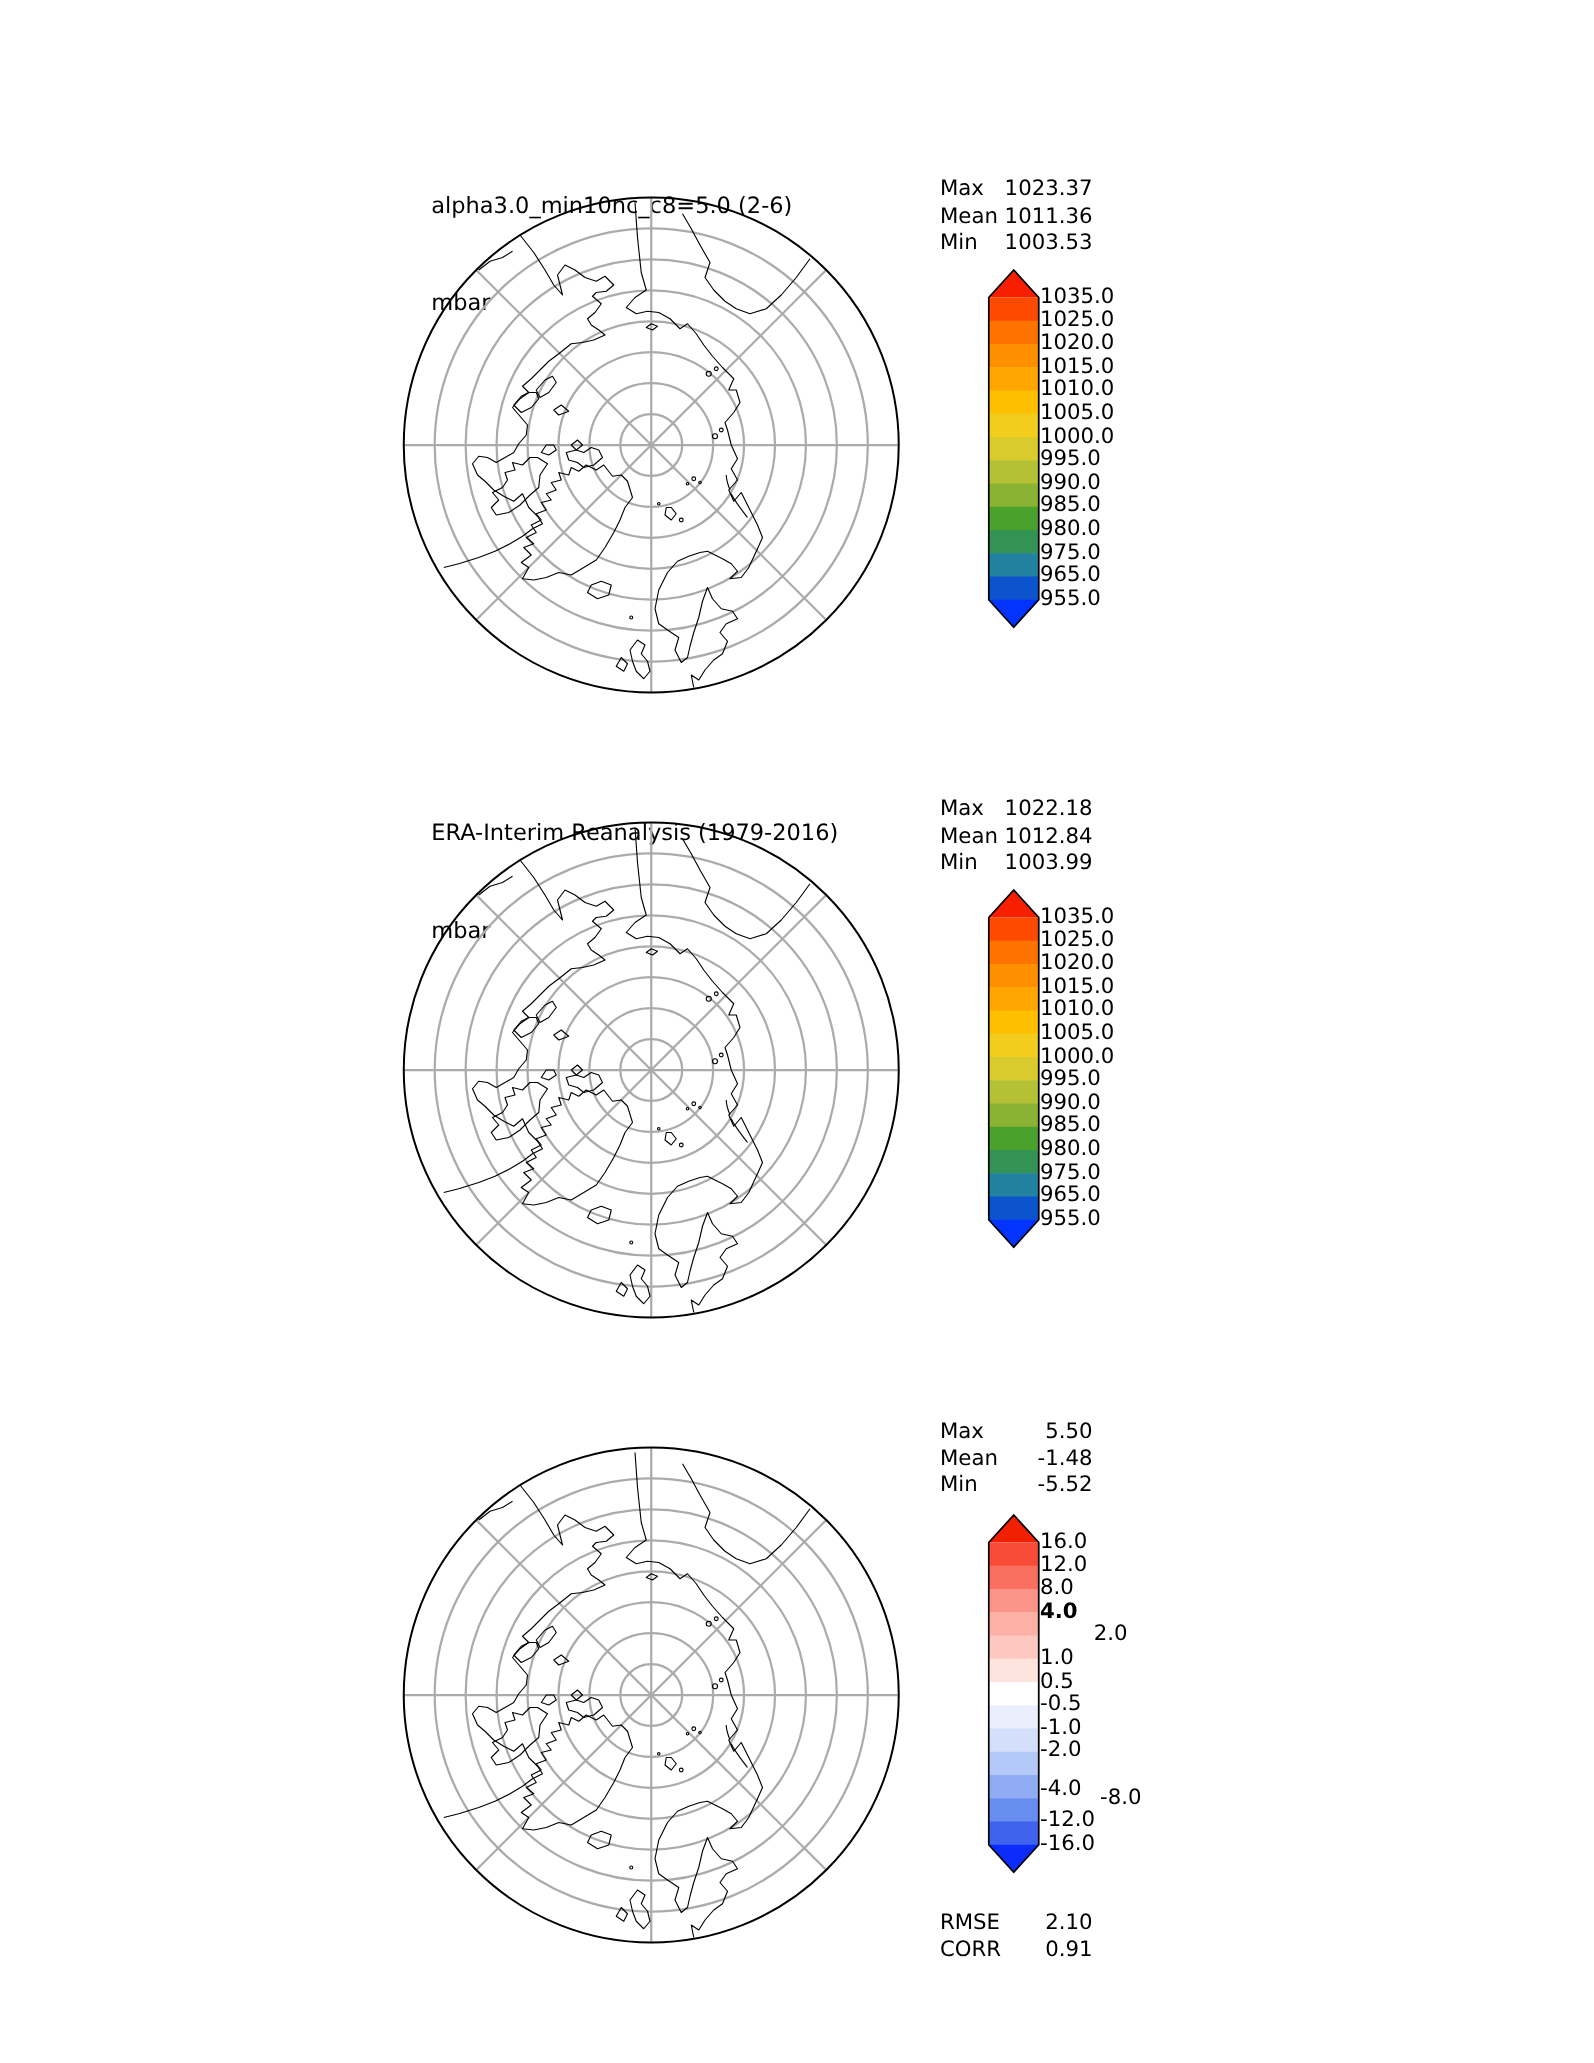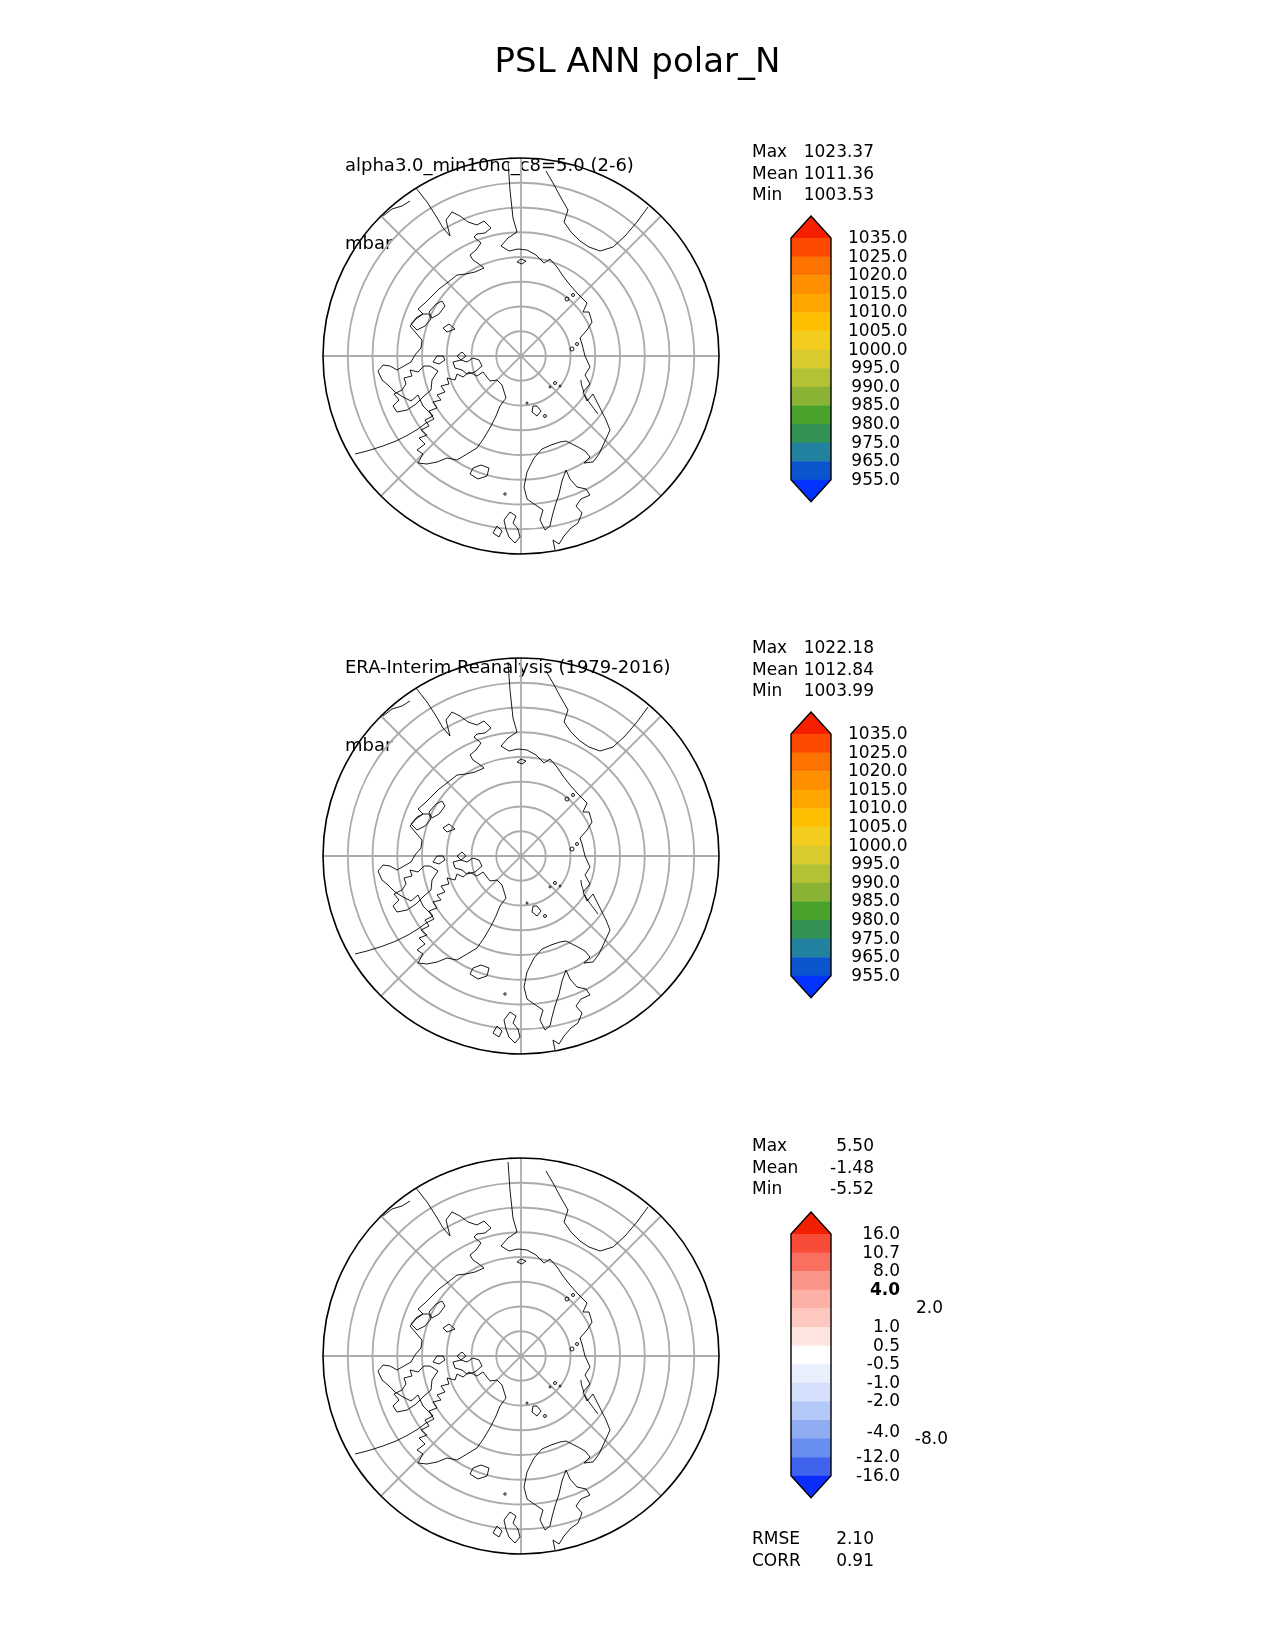--- a/index.html
+++ b/index.html
@@ -13,29 +13,28 @@
   .panel-label{position:absolute;left:345px;font-size:18px;line-height:26px;white-space:pre;}
   .diff-title{position:absolute;left:323px;width:400px;text-align:center;font-size:21px;}
   .map-slot{position:absolute;left:319px;width:404px;height:404px;}
   .stats{position:absolute;left:752px;width:122px;font-size:17px;line-height:21.5px;}
   .stats-row{display:flex;}
   .stats-row .lab{text-align:center;}
   .stats-row .val{flex:1;text-align:right;}
   .metrics{position:absolute;left:752px;width:122px;font-size:17px;line-height:22px;}
   .colorbar{position:absolute;width:100px;height:292px;}
   .cbar-svg{position:absolute;left:0;top:0;}
-  .cbar-label{position:absolute;left:58px;width:52px;text-align:right;
+  .cbar-label{position:absolute;left:42px;width:52px;text-align:left;
     font-size:17px;line-height:20px;}
 </style>
 </head>
 <body>
 
 <div class="page">
 
-  <div class="main-title">PSL ANN polar_N</div>
 
   <div class="panel-label" style="top:100px;">
     <div>alpha3.0_min10nc_c8=5.0 (2-6)</div>
     <div>mbar</div>
   </div>
   <div class="map-slot" style="top:154px;"><svg class="polar-map" width="404" height="404" viewBox="0 0 404 404">
     <g fill="none" stroke="#ababab" stroke-width="1.8">
       <circle cx="202" cy="202" r="24.75"></circle>
       <circle cx="202" cy="202" r="49.5"></circle>
       <circle cx="202" cy="202" r="74.25"></circle>
@@ -304,21 +303,21 @@
         <rect x="0" y="152.20000000000002" width="40" height="19" fill="#e9effc"></rect>
         <rect x="0" y="170.8" width="40" height="19" fill="#d4e0fb"></rect>
         <rect x="0" y="189.4" width="40" height="19" fill="#b4c9f8"></rect>
         <rect x="0" y="208" width="40" height="19" fill="#90adf4"></rect>
         <rect x="0" y="226.60000000000002" width="40" height="19" fill="#678ef0"></rect>
         <rect x="0" y="245.20000000000002" width="40" height="19" fill="#3f63ed"></rect>
         <polygon points="0,263.8 40,263.8 20,285.8" fill="#0b2cfa"></polygon>
         <path d="M 20,0 L 40,22 L 40,263.8 L 20,285.8 L 0,263.8 L 0,22 Z" fill="none" stroke="#000" stroke-width="1.4"></path>
       </svg>
       <span class="cbar-label" style="top: 12px;">16.0</span>
-      <span class="cbar-label" style="top: 30.6px;">10.7</span>
+      <span class="cbar-label" style="top: 30.6px;">12.0</span>
       <span class="cbar-label" style="top: 49.2px;">8.0</span>
       <span class="cbar-label" style="top: 67.8px; font-weight: bold;">4.0</span>
       <span class="cbar-label" style="top: 86.4px; padding-left: 43px;">2.0</span>
       <span class="cbar-label" style="top: 105px;">1.0</span>
       <span class="cbar-label" style="top: 123.6px;">0.5</span>
       <span class="cbar-label" style="top: 142.2px;">-0.5</span>
       <span class="cbar-label" style="top: 160.8px;">-1.0</span>
       <span class="cbar-label" style="top: 179.4px;">-2.0</span>
       <span class="cbar-label" style="top: 198px; margin-top: 12px;">-4.0</span>
       <span class="cbar-label" style="top: 216.6px; padding-left: 48px;">-8.0</span>

